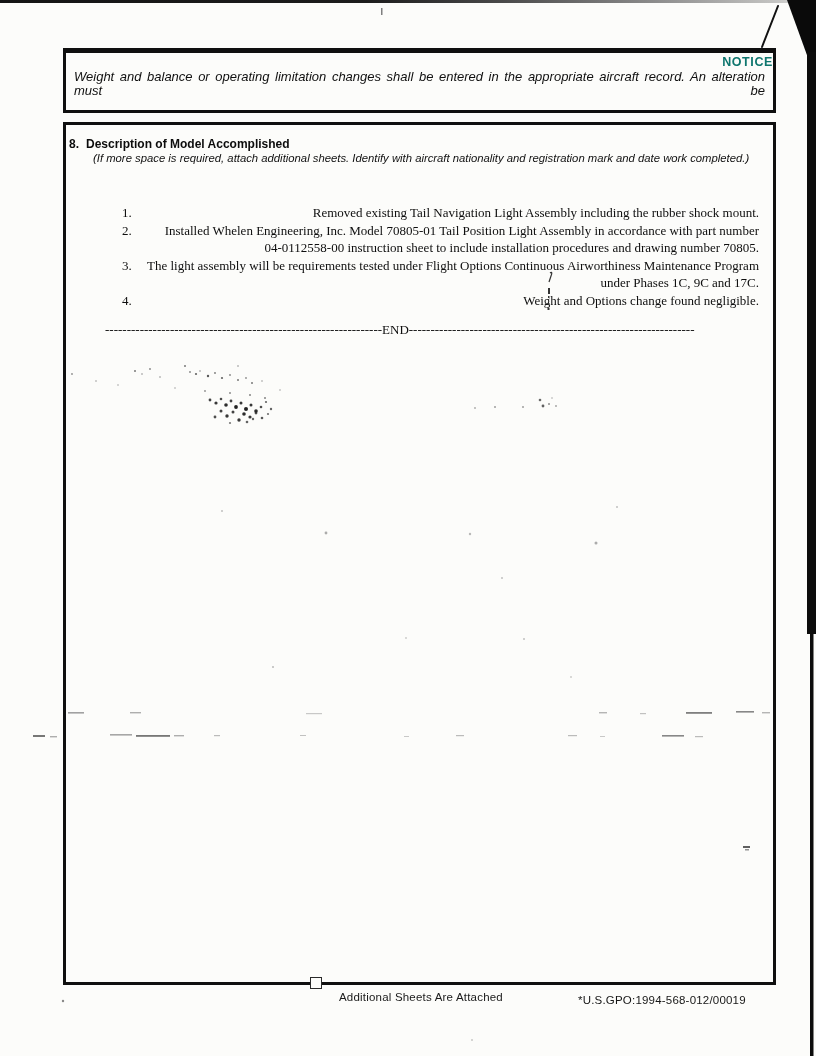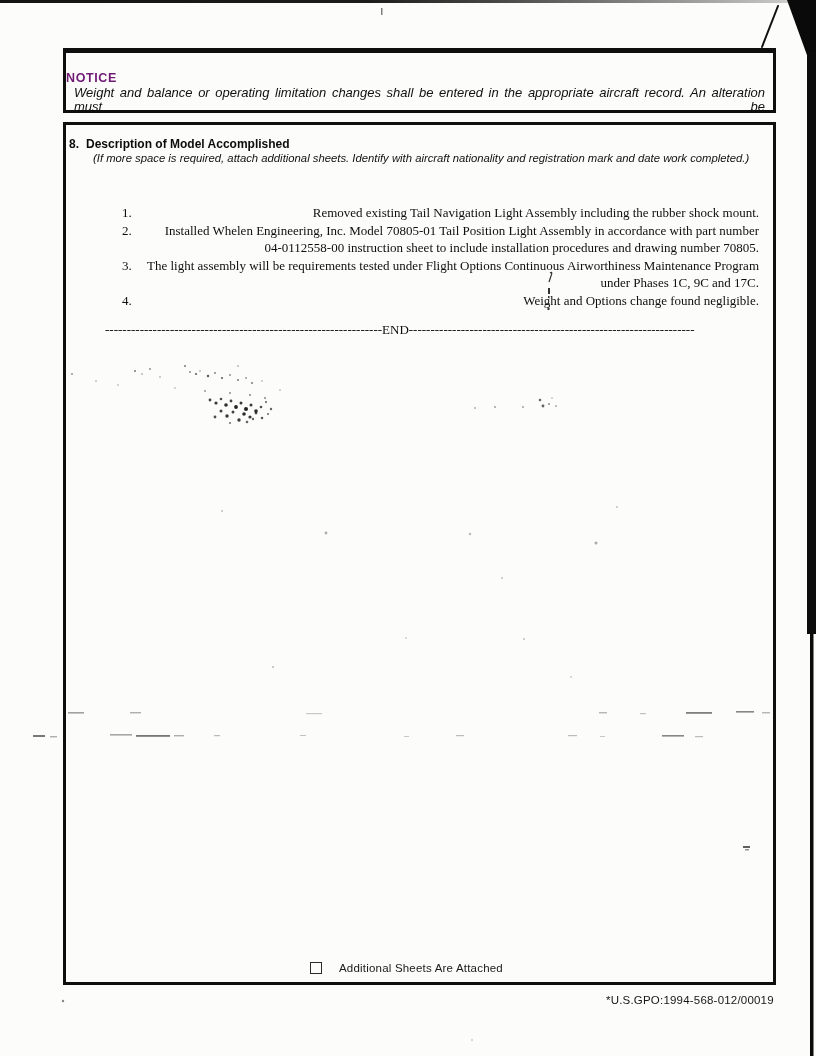--- a/index.html
+++ b/index.html
@@ -13,22 +13,22 @@
     margin:0 auto;
   }
   
   .notice-box{
     position:absolute;left:63px;top:48px;width:713px;height:65px;
     box-sizing:border-box;
     border:3px solid #0f0f0f;border-top-width:5px;
     background:#fcfcfa;
   }
   .notice-title{
-    margin-top:18px;text-align:left;
-    font-weight:bold;font-size:12.5px;letter-spacing:.6px;color:#701a75;
+    margin-top:2px;text-align:right;
+    font-weight:bold;font-size:12.5px;letter-spacing:.6px;color:#0f766e;
   }
   .notice-body{
     padding:1px 8px 0 8px;
     font-style:italic;font-size:13px;line-height:13.6px;color:#101010;
   }
   .notice-line1{text-align:justify;text-align-last:justify;white-space:normal;}
   .notice-line2{text-align:left;}
   
   .work-box{
     position:absolute;left:63px;top:122px;width:713px;height:863px;
@@ -60,24 +60,24 @@
   .checkbox-row{
     position:absolute;left:244px;top:837px;
     display:flex;align-items:center;
     font-size:11.5px;color:#1a1a1a;
   }
   .checkbox{
     width:10px;height:10px;flex:0 0 10px;
     border:1.5px solid #2a2a2a;background:#fcfcfa;
     margin-right:17px;cursor:pointer;
   }
-  .checkbox-label{letter-spacing:.2px;}
+  .checkbox-label{letter-spacing:.2px;margin-top:29px;}
   
   .gpo-line{
-    position:absolute;left:606px;top:994px;
+    position:absolute;left:578px;top:994px;
     font-size:11.5px;letter-spacing:.2px;color:#161616;
   }
   
   .artifacts{
     position:absolute;left:0;top:0;width:816px;height:1056px;
     z-index:5;pointer-events:none;
   }
 </style>
 </head>
 <body>

